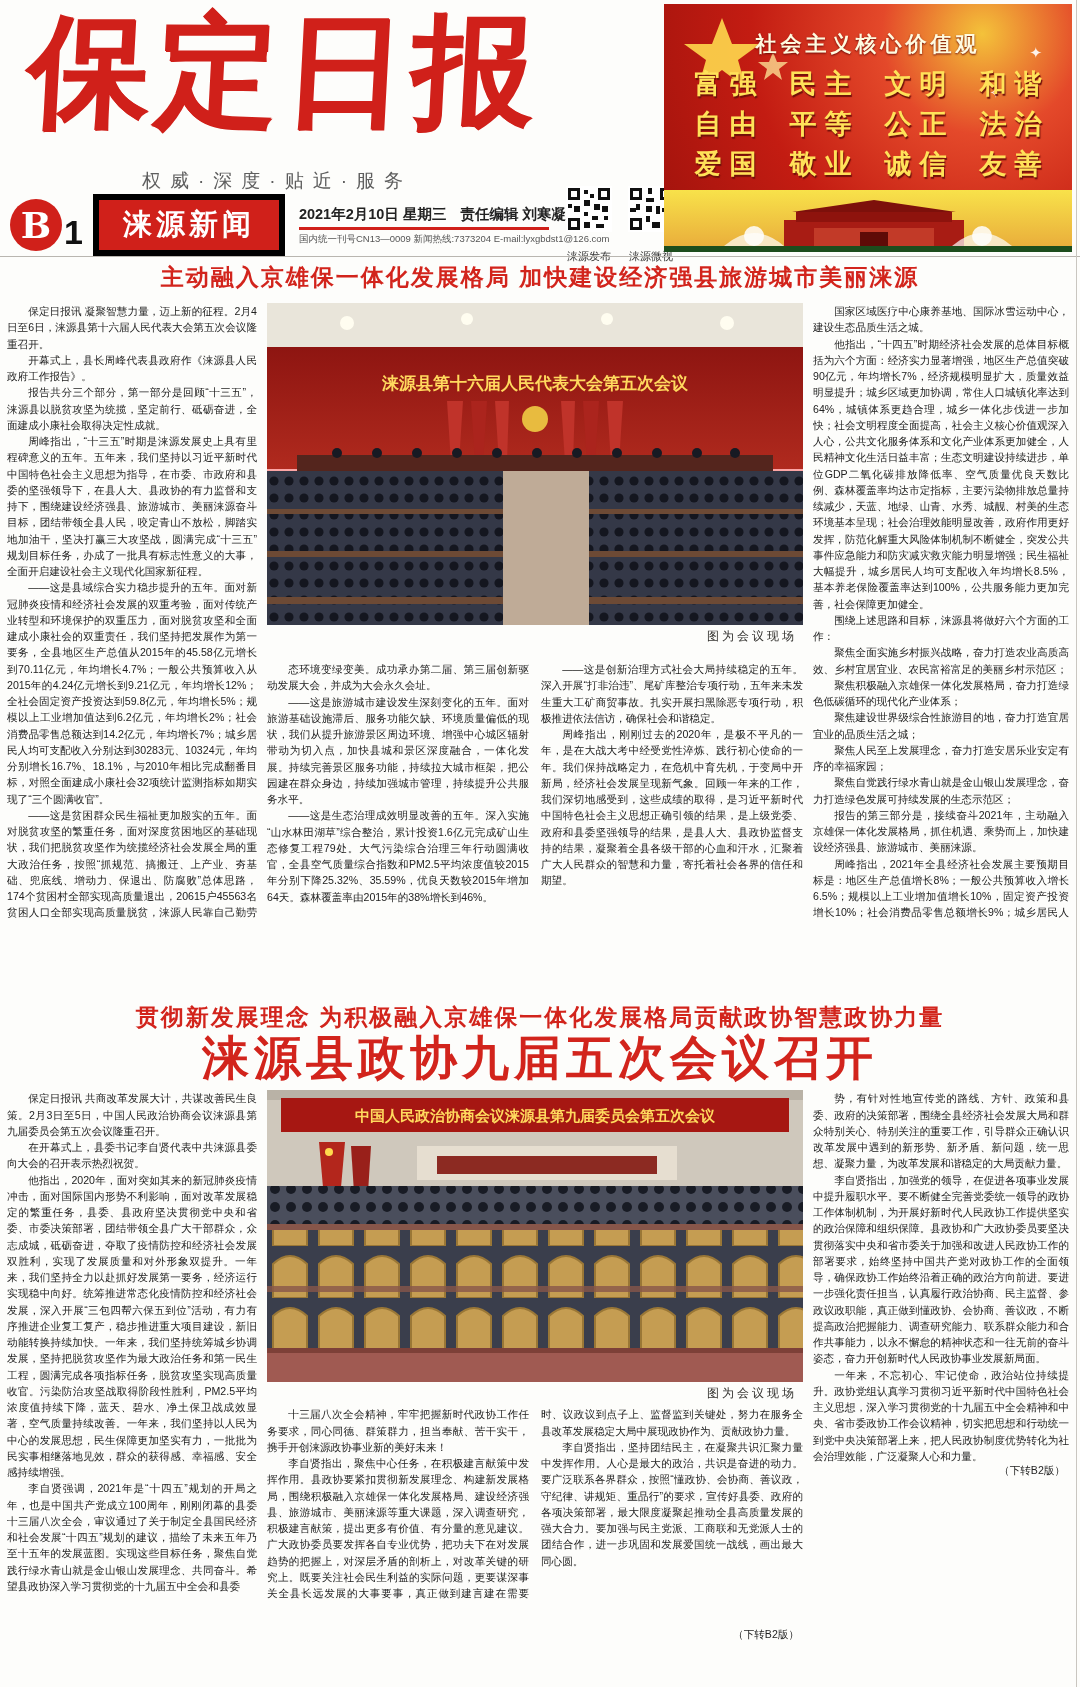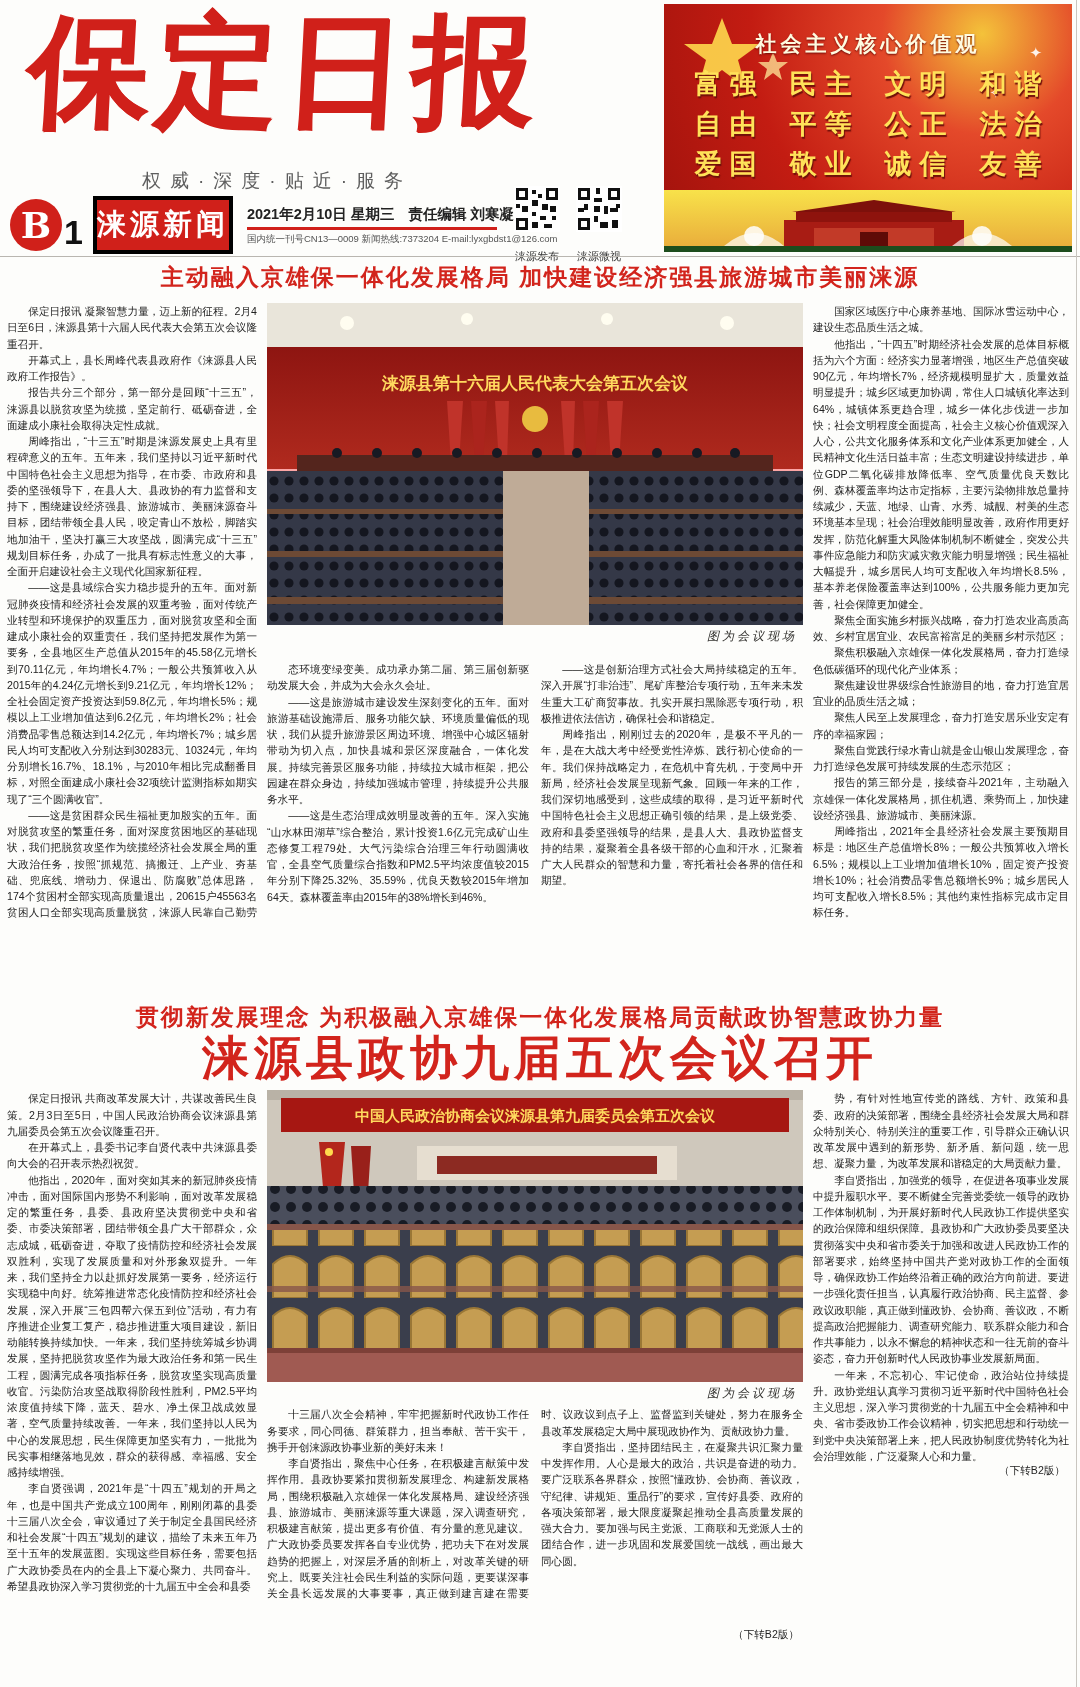--- a/index.html
+++ b/index.html
@@ -13,21 +13,21 @@
   .brand{position:absolute;left:28px;top:-6px;font-family:"DejaVu Serif",serif;font-weight:900;
          font-size:122px;line-height:1.25;color:#d0201a;letter-spacing:6px;transform:skewX(-3deg);
          text-shadow:1px 1px 0 #d0201a;}
   .tagline{position:absolute;left:142px;top:168px;font-size:19px;letter-spacing:9px;color:#5e5e5e;}
   .info-row{position:absolute;left:10px;top:196px;height:58px;display:flex;align-items:center;}
   .b-badge{width:52px;height:52px;border-radius:50%;background:#d0201a;color:#fff;
            font-weight:900;font-size:36px;display:flex;align-items:center;justify-content:center;
            font-family:"DejaVu Serif",serif;}
   .b-num{font-size:34px;font-weight:900;color:#111;margin:14px 10px 0 2px;}
   .section-box{background:#d0201a;color:#fff;font-weight:900;font-size:29px;letter-spacing:4px;
-               padding:5px 0;border:4px solid #000000;}
+               padding:5px 24px;border:6px solid #000000;}
   .date-block{margin-left:14px;width:250px;}
   .date-line{font-size:14.5px;font-weight:bold;color:#222;white-space:nowrap;}
   .editor{margin-left:14px;}
   .red-rule{height:3px;background:#d0201a;margin:3px 0 3px 0;}
   .pub-info{font-size:9.5px;color:#555;white-space:nowrap;}
   .qr-wrap{display:flex;gap:10px;margin-left:14px;}
   .qr{width:52px;text-align:center;}
   .qr svg{width:46px;height:46px;display:block;margin:0 auto;}
   .qr-label{font-size:11px;color:#333;margin-top:17px;white-space:nowrap;}
 
@@ -51,21 +51,21 @@
   .kicker{width:100%;text-align:center;font-size:23px;font-weight:900;color:#d2241c;letter-spacing:2px;}
   .headline{width:100%;text-align:center;font-size:47px;font-weight:900;color:#d2241c;letter-spacing:5px;line-height:1.05;}
   .art-body{display:flex;gap:10px;padding:0 7px;}
   .colL,.colR{overflow:hidden;}
   .colL{width:250px;}
   .colR{width:256px;}
   .colM{width:536px;display:flex;flex-direction:column;}
   .photo{width:536px;background:#fca5a5;}
   .photo svg{display:block;width:100%;height:100%;}
   .caption{text-align:right;font-size:12px;color:#33322f;letter-spacing:3px;padding:3px 6px 2px 0;
-           font-family:"Liberation Serif",serif;font-style:italic;}
+           font-family:"Liberation Serif",serif;}
   .midtext{overflow:hidden;column-count:2;column-gap:12px;column-fill:auto;}
   .art-text p{margin:0;text-indent:2em;text-align:justify;}
   .art-text{font-size:10.6px;line-height:1.535;color:#222;}
   .cont{font-size:10.6px;text-align:right;padding-right:4px;color:#222;}
 
   #article1{position:absolute;left:0;top:262px;width:1080px;}
   #article1 .art-body{margin-top:10px;height:616px;}
   #a1-mid-text{height:268px;margin-top:14px;}
   #a1-photo{height:322px;}
 
@@ -265,20 +265,21 @@
             <p>——这是生态治理成效明显改善的五年。深入实施“山水林田湖草”综合整治，累计投资1.6亿元完成矿山生态修复工程79处。大气污染综合治理三年行动圆满收官，全县空气质量综合指数和PM2.5平均浓度值较2015年分别下降25.32%、35.59%，优良天数较2015年增加64天。森林覆盖率由2015年的38%增长到46%。</p>
             <p>——这是创新治理方式社会大局持续稳定的五年。深入开展“打非治违”、尾矿库整治专项行动，五年来未发生重大工矿商贸事故。扎实开展扫黑除恶专项行动，积极推进依法信访，确保社会和谐稳定。</p>
             <p>周峰指出，刚刚过去的2020年，是极不平凡的一年，是在大战大考中经受党性淬炼、践行初心使命的一年。我们保持战略定力，在危机中育先机，于变局中开新局，经济社会发展呈现新气象。回顾一年来的工作，我们深切地感受到，这些成绩的取得，是习近平新时代中国特色社会主义思想正确引领的结果，是上级党委、政府和县委坚强领导的结果，是县人大、县政协监督支持的结果，凝聚着全县各级干部的心血和汗水，汇聚着广大人民群众的智慧和力量，寄托着社会各界的信任和期望。</p>
             <p>报告的第二部分是，展望“十四五”，涞源县站在新的历史起点，意气风发、豪情满怀，全面开启社会主义现代化建设新征程。</p>
           </div>
       </div>
       <div class="colR">
         <div class="art-text">
             <p>国家区域医疗中心康养基地、国际冰雪运动中心，建设生态品质生活之城。</p>
             <p>他指出，“十四五”时期经济社会发展的总体目标概括为六个方面：经济实力显著增强，地区生产总值突破90亿元，年均增长7%，经济规模明显扩大，质量效益明显提升；城乡区域更加协调，常住人口城镇化率达到64%，城镇体系更趋合理，城乡一体化步伐进一步加快；社会文明程度全面提高，社会主义核心价值观深入人心，公共文化服务体系和文化产业体系更加健全，人民精神文化生活日益丰富；生态文明建设持续进步，单位GDP二氧化碳排放降低率、空气质量优良天数比例、森林覆盖率均达市定指标，主要污染物排放总量持续减少，天蓝、地绿、山青、水秀、城靓、村美的生态环境基本呈现；社会治理效能明显改善，政府作用更好发挥，防范化解重大风险体制机制不断健全，突发公共事件应急能力和防灾减灾救灾能力明显增强；民生福祉大幅提升，城乡居民人均可支配收入年均增长8.5%，基本养老保险覆盖率达到100%，公共服务能力更加完善，社会保障更加健全。</p>
+            <p>围绕上述思路和目标，涞源县将做好六个方面的工作：</p>
             <p>聚焦全面实施乡村振兴战略，奋力打造农业高质高效、乡村宜居宜业、农民富裕富足的美丽乡村示范区；</p>
             <p>聚焦积极融入京雄保一体化发展格局，奋力打造绿色低碳循环的现代化产业体系；</p>
             <p>聚焦建设世界级综合性旅游目的地，奋力打造宜居宜业的品质生活之城；</p>
             <p>聚焦人民至上发展理念，奋力打造安居乐业安定有序的幸福家园；</p>
             <p>聚焦自觉践行绿水青山就是金山银山发展理念，奋力打造绿色发展可持续发展的生态示范区；</p>
             <p>报告的第三部分是，接续奋斗2021年，主动融入京雄保一体化发展格局，抓住机遇、乘势而上，加快建设经济强县、旅游城市、美丽涞源。</p>
             <p>周峰指出，2021年全县经济社会发展主要预期目标是：地区生产总值增长8%；一般公共预算收入增长6.5%；规模以上工业增加值增长10%，固定资产投资增长10%；社会消费品零售总额增长9%；城乡居民人均可支配收入增长8.5%；其他约束性指标完成市定目标任务。</p>
           </div>
 
       </div>
@@ -286,21 +287,21 @@
   </section>
 
   <section id="article2">
     <div class="kicker">贯彻新发展理念  为积极融入京雄保一体化发展格局贡献政协智慧政协力量</div>
     <div class="headline">涞源县政协九届五次会议召开</div>
     <div class="art-body">
       <div class="colL art-text">
           <p>保定日报讯  共商改革发展大计，共谋改善民生良策。2月3日至5日，中国人民政治协商会议涞源县第九届委员会第五次会议隆重召开。</p>
           <p>在开幕式上，县委书记李自贤代表中共涞源县委向大会的召开表示热烈祝贺。</p>
           <p>他指出，2020年，面对突如其来的新冠肺炎疫情冲击，面对国际国内形势不利影响，面对改革发展稳定的繁重任务，县委、县政府坚决贯彻党中央和省委、市委决策部署，团结带领全县广大干部群众，众志成城，砥砺奋进，夺取了疫情防控和经济社会发展双胜利，实现了发展质量和对外形象双提升。一年来，我们坚持全力以赴抓好发展第一要务，经济运行实现稳中向好。统筹推进常态化疫情防控和经济社会发展，深入开展“三包四帮六保五到位”活动，有力有序推进企业复工复产，稳步推进重大项目建设，新旧动能转换持续加快。一年来，我们坚持统筹城乡协调发展，坚持把脱贫攻坚作为最大政治任务和第一民生工程，圆满完成各项指标任务，脱贫攻坚实现高质量收官。污染防治攻坚战取得阶段性胜利，PM2.5平均浓度值持续下降，蓝天、碧水、净土保卫战成效显著，空气质量持续改善。一年来，我们坚持以人民为中心的发展思想，民生保障更加坚实有力，一批批为民实事相继落地见效，群众的获得感、幸福感、安全感持续增强。</p>
-          <p>李自贤强调，2021年是“十四五”规划的开局之年，也是中国共产党成立100周年，刚刚闭幕的县委十三届八次全会，审议通过了关于制定全县国民经济和社会发展“十四五”规划的建议，描绘了未来五年乃至十五年的发展蓝图。实现这些目标任务，需要包括广大政协委员在内的全县上下凝心聚力、共同奋斗。希望县政协深入学习贯彻党的十九届五中全会和县委</p>
+          <p>李自贤强调，2021年是“十四五”规划的开局之年，也是中国共产党成立100周年，刚刚闭幕的县委十三届八次全会，审议通过了关于制定全县国民经济和社会发展“十四五”规划的建议，描绘了未来五年乃至十五年的发展蓝图。实现这些目标任务，聚焦自觉践行绿水青山就是金山银山发展理念、共同奋斗。希望县政协深入学习贯彻党的十九届五中全会和县委</p>
         </div>
       <div class="colM">
         <div class="photo" id="a2-photo">
           <svg viewBox="0 0 536 292" preserveAspectRatio="none">
             <defs>
               <pattern id="heads2" width="16" height="18" patternUnits="userSpaceOnUse">
                 <circle cx="8" cy="9" r="5" fill="#181b24"></circle>
               </pattern>
               <pattern id="chairs" width="46" height="52" patternUnits="userSpaceOnUse">
                 <path d="M6 52 L6 18 Q23 2 40 18 L40 52 Z" fill="#c59d52"></path>

